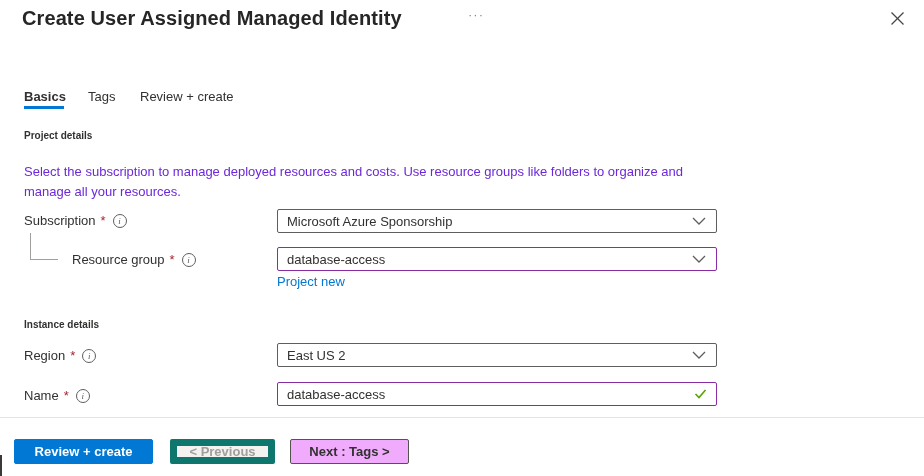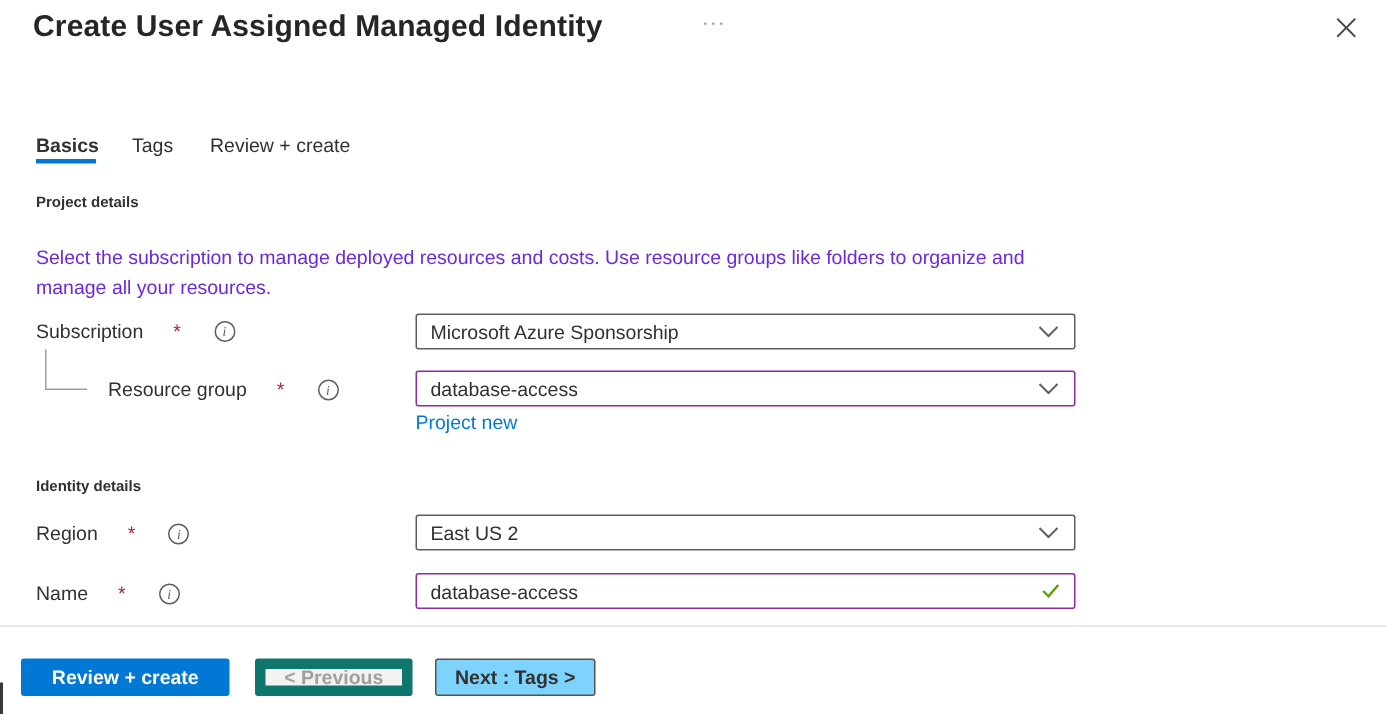--- a/index.html
+++ b/index.html
@@ -74,21 +74,21 @@
     left: 24px; top: 162px;
     width: 705px;
     font-size: 13px;
     line-height: 20px;
     color: #6d28d9;
   }
   .field-label {
     position: absolute;
     display: flex;
     align-items: center;
-    gap: 22px;
+    gap: 7px;
     font-size: 13px;
     line-height: 16px;
     color: #323130;
   }
   .lbl-subscription { left: 24px; top: 213px; }
   .lbl-resource-group { left: 72px; top: 252px; }
   .lbl-region { left: 24px; top: 348px; }
   .lbl-name { left: 24px; top: 388px; }
   .req { color: #a4262c; margin-left: -2px; }
   .info {
@@ -197,22 +197,22 @@
     color: #ffffff;
   }
   .btn-disabled {
     left: 170px; width: 105px;
     background: #f3f2f1;
     border: 7px solid #0f766e;
     color: #a19f9d;
     cursor: default;
   }
   .btn-secondary {
-    left: 290px; width: 107px;
-    background: #7dd3fc;
+    left: 290px; width: 119px;
+    background: #f0abfc;
     border: 1px solid #55534f;
     color: #323130;
   }
   .edge-artifact {
     position: absolute;
     left: 0; top: 455px;
     width: 2px; height: 21px;
     background: #3b3a39;
   }
 </style>
@@ -258,21 +258,21 @@
     <span class="info">i</span>
   </div>
   <div class="dropdown dd-resource-group">
     <span class="dd-text">database-access</span>
     <svg class="chev" width="14" height="9" viewBox="0 0 14 9">
       <path d="M1 1.5 L7 7.5 L13 1.5" fill="none" stroke="#605e5c" stroke-width="1.3"></path>
     </svg>
   </div>
   <a class="create-new" href="#">Project new</a>
 
-  <div class="sec-heading heading-instance">Identity details</div>
+  <div class="sec-heading heading-instance">Instance details</div>
 
   <div class="field-label lbl-region">
     <span>Region</span>
     <span class="req">*</span>
     <span class="info">i</span>
   </div>
   <div class="dropdown dd-region">
     <span class="dd-text">East US 2</span>
     <svg class="chev" width="14" height="9" viewBox="0 0 14 9">
       <path d="M1 1.5 L7 7.5 L13 1.5" fill="none" stroke="#605e5c" stroke-width="1.3"></path>

